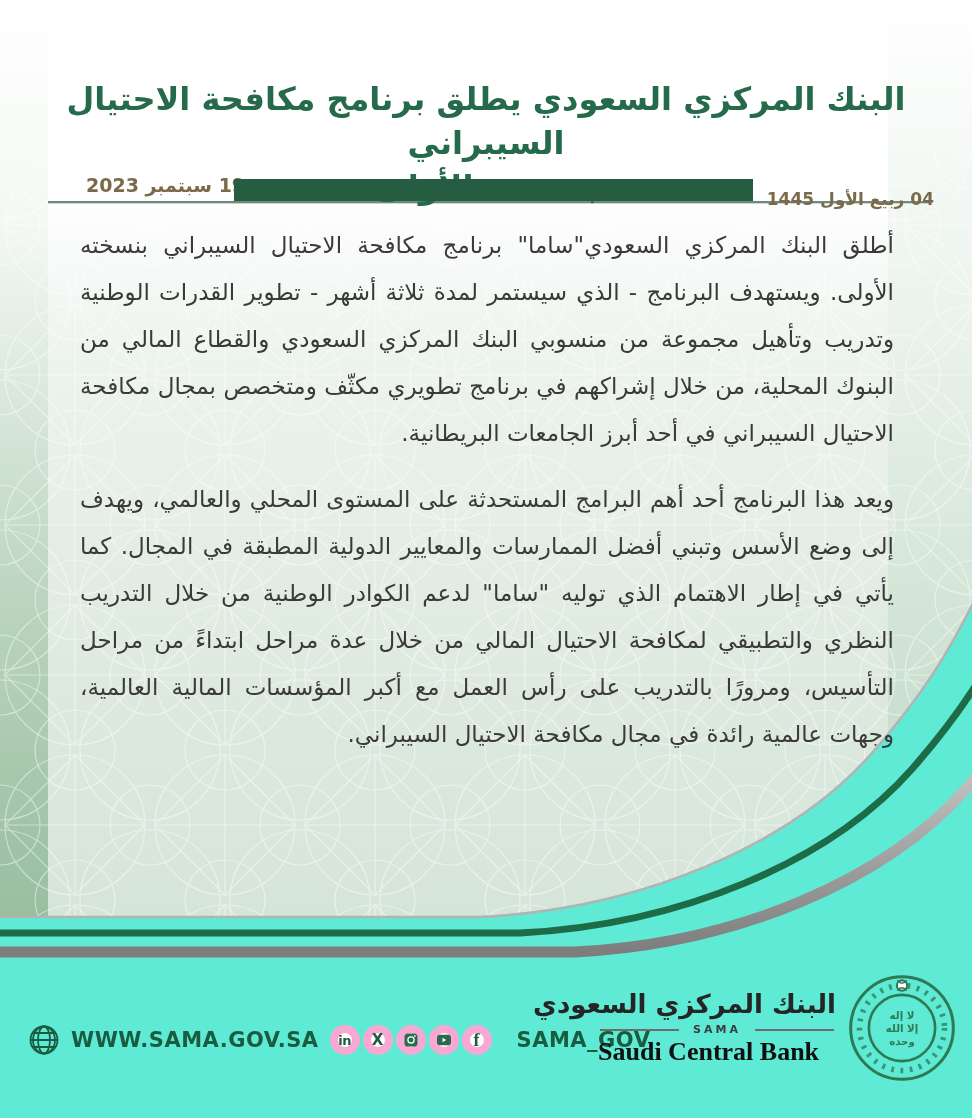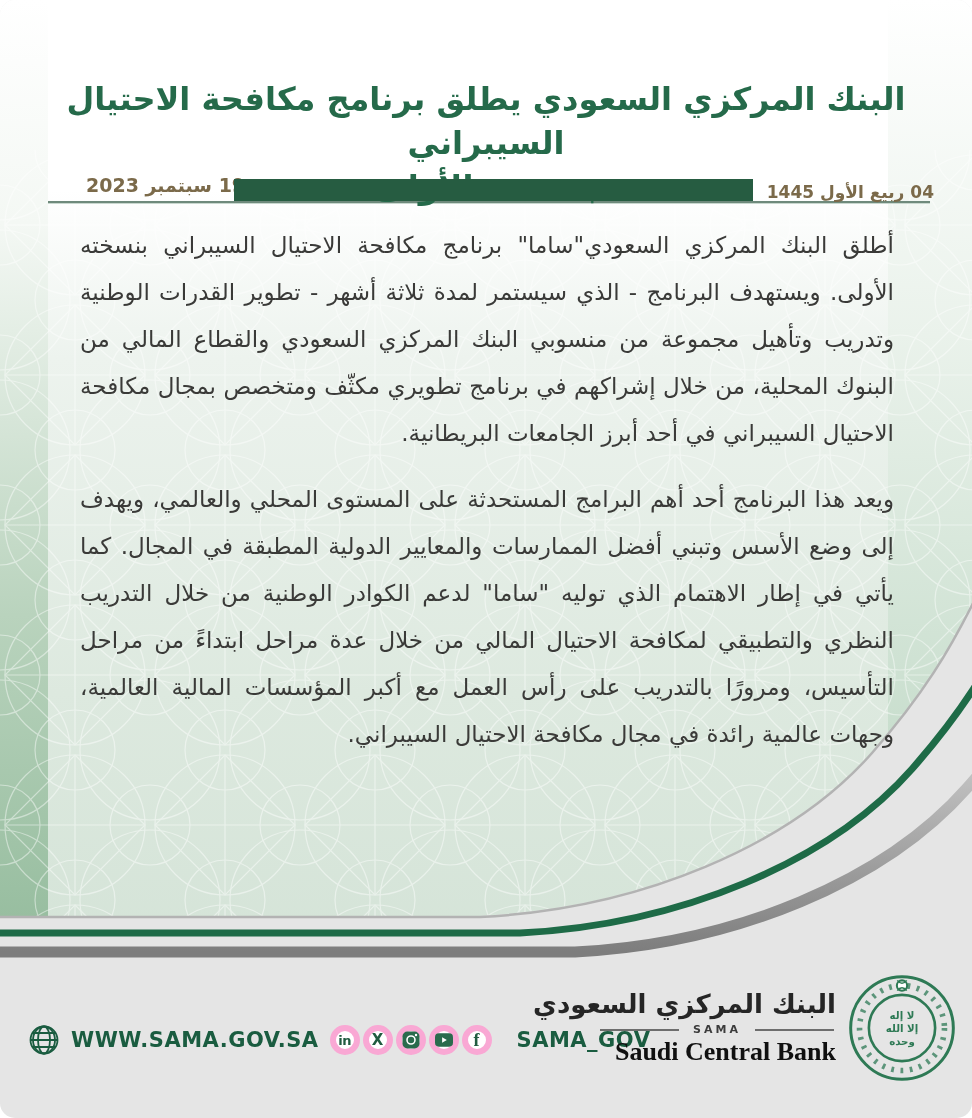--- a/index.html
+++ b/index.html
@@ -1,42 +1,41 @@
 <!DOCTYPE html>
 <html lang="ar"><head>
 <meta charset="utf-8">
 <style>
   html,body{margin:0;padding:0;background:#fff;}
   .page{
     position:relative;
     width:972px;height:1118px;
     overflow:hidden;
-    background:#e5e5e5;
+    background:#5eead4;
     font-family:"DejaVu Sans",sans-serif;
-    border-radius:15px;
   }
   .bg-svg{position:absolute;inset:0;z-index:0;}
 
   
   .title{
     position:absolute;top:56px;left:60px;right:60px;z-index:2;
     text-align:center;direction:rtl;
     color:#256a4a;font-weight:bold;font-size:32px;line-height:44px;
   }
   .date-row{position:absolute;top:168px;left:0;right:0;height:40px;z-index:2;}
   .date-bar{
     position:absolute;left:234px;top:11px;width:519px;height:22px;
     background:#265c41;
   }
   .date-left{
     position:absolute;left:86px;top:6px;
     font-size:19px;font-weight:bold;color:#7b6a4a;direction:rtl;white-space:nowrap;
   }
   .date-right{
-    position:absolute;right:38px;top:14px;
+    position:absolute;right:38px;top:21px;
     font-size:17px;font-weight:bold;color:#7b6a4a;direction:rtl;white-space:nowrap;
   }
   .header-rule{
     position:absolute;top:201px;left:48px;width:882px;height:2px;z-index:1;
     background:#6f8a7c;border-bottom:1px solid #c9d8cf;
   }
 
   
   .article{
     position:absolute;top:222px;left:80px;right:78px;z-index:2;
@@ -49,36 +48,36 @@
   .contact{
     position:absolute;left:28px;top:1014px;height:52px;z-index:3;
     display:flex;align-items:center;gap:11px;
   }
   .website{
     font-size:21px;font-weight:bold;color:#1a5c40;letter-spacing:.5px;white-space:nowrap;text-align:right;
   }
   .social{display:flex;align-items:center;gap:3px;}
   .s-circle{
     width:30px;height:30px;border-radius:50%;
-    border:6px solid #f9a8d4;background:#fff;box-sizing:border-box;
+    border:8px solid #f9a8d4;background:#fff;box-sizing:border-box;
     display:flex;align-items:center;justify-content:center;
     color:#215c41;font-weight:bold;
   }
   .s-in{font-size:13px;letter-spacing:-0.5px;}
   .s-x{font-size:15px;}
   .s-f{font-size:18px;font-family:"Liberation Serif",serif;}
   .handle{
     font-size:21px;font-weight:bold;color:#1a5c40;letter-spacing:.5px;margin-left:14px;white-space:nowrap;
   }
 
   .logo{
     position:absolute;right:8px;top:972px;z-index:3;
     display:flex;align-items:center;
   }
-  .logo-text{width:238px;text-align:right;}
+  .logo-text{width:238px;text-align:left;}
   .logo-ar{
     direction:rtl;font-size:26px;font-weight:bold;color:#252525;line-height:30px;white-space:nowrap;
   }
   .logo-divider{display:flex;align-items:center;gap:14px;margin:4px 2px 1px 2px;}
   .logo-divider .line{flex:1;height:2px;background:#6d6d6d;}
   .logo-sama{font-size:11px;letter-spacing:3px;color:#3c3c3c;font-weight:bold;}
   .logo-en{
     font-family:"Liberation Serif",serif;font-size:26px;font-weight:700;color:#101010;white-space:nowrap;
   }
   .emblem{margin-left:10px;margin-right:6px;}

